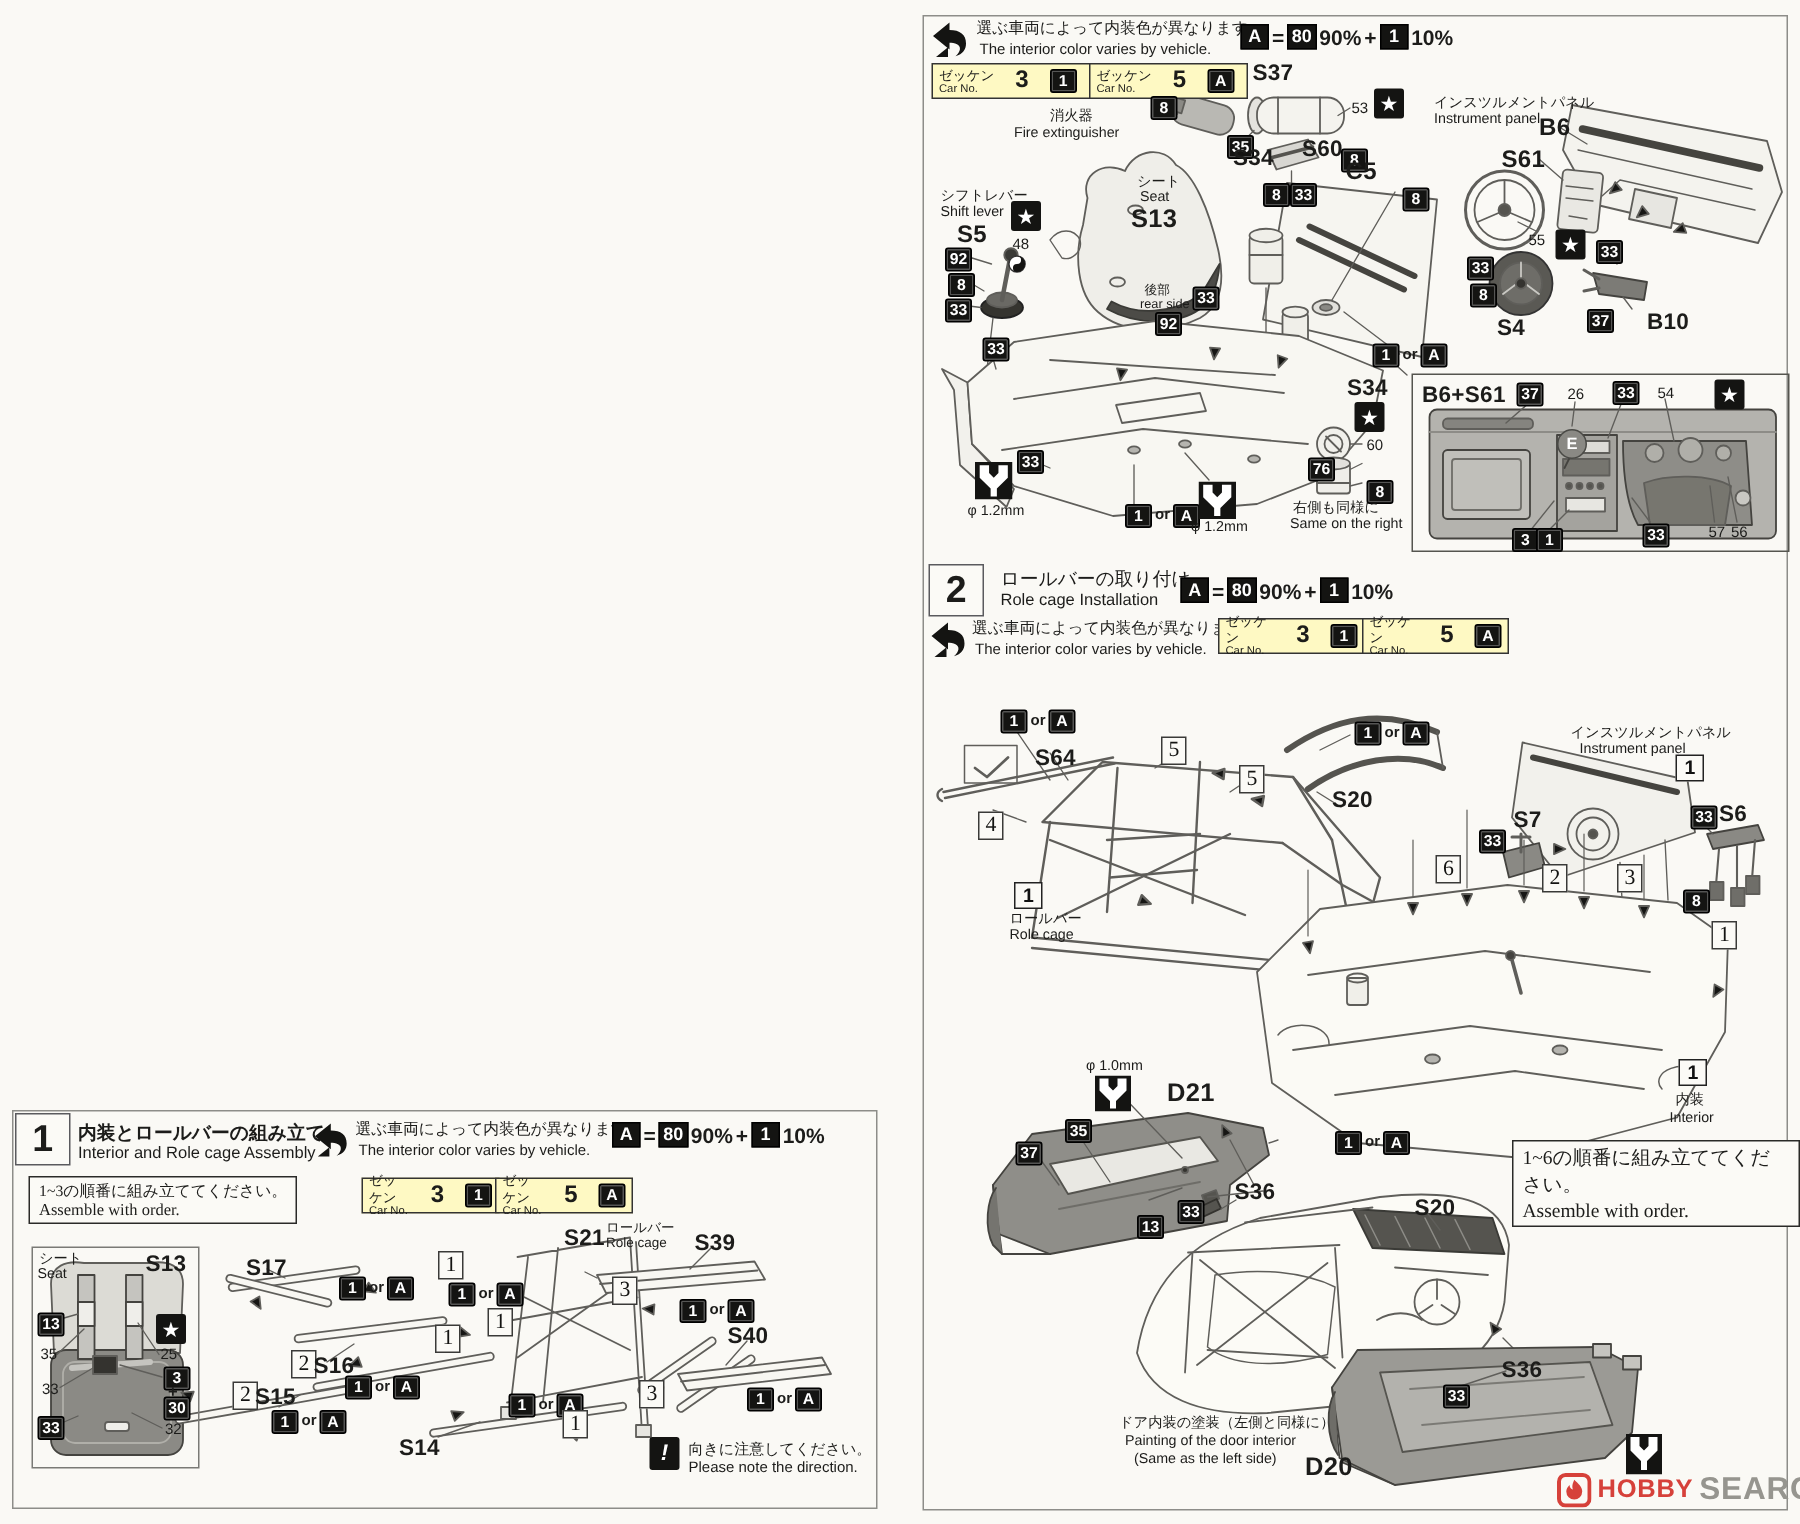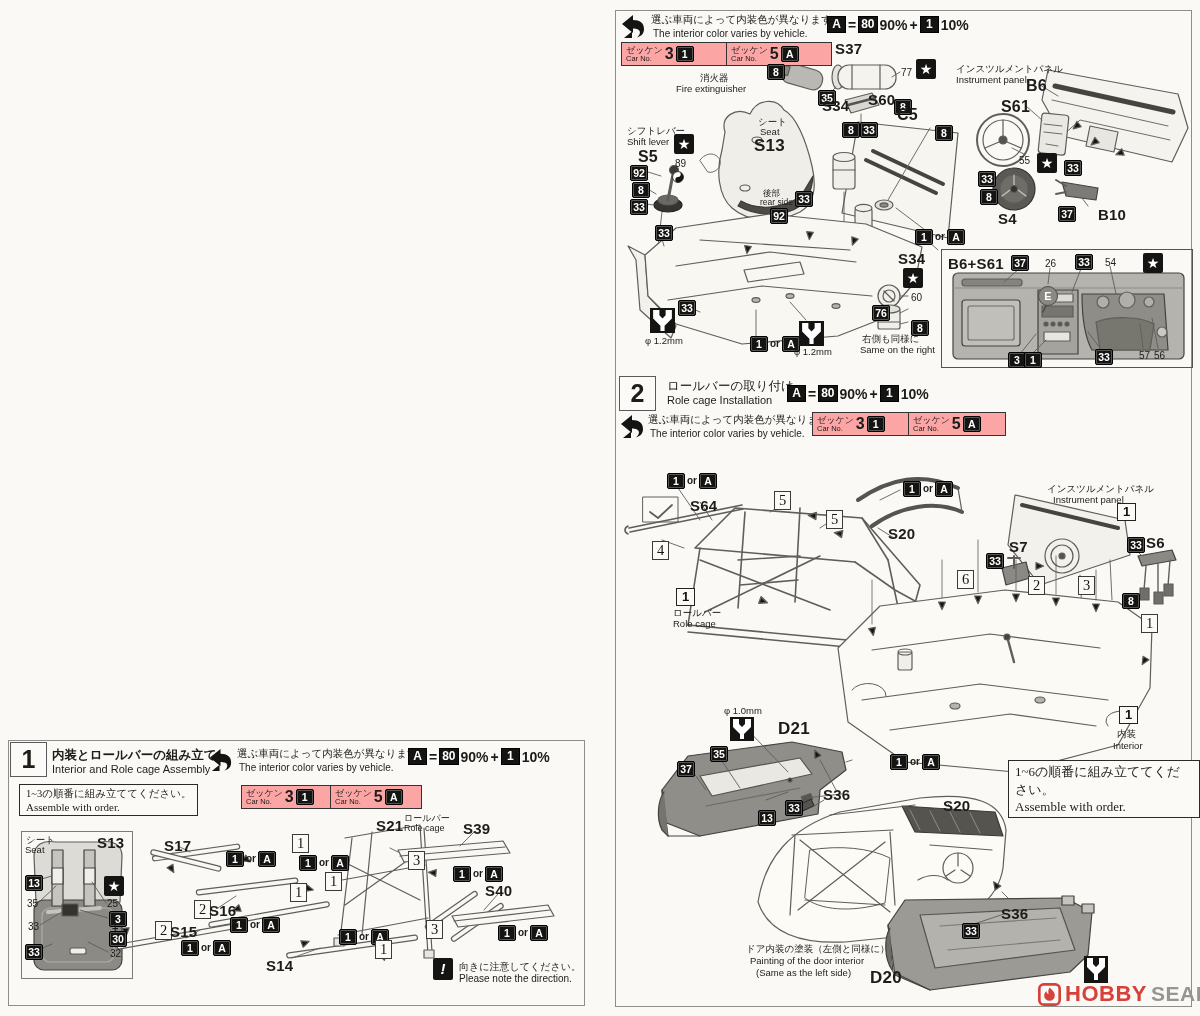--- a/index.html
+++ b/index.html
@@ -24,32 +24,32 @@
   .ref{display:inline-block;border:1.7px solid #222;background:#fbfaf6;color:#111;font-weight:bold;
        font-size:13px;line-height:14px;padding:1px 5px}
   .star{display:inline-block;width:20px;height:20px;background:#141412;color:#fff;text-align:center;
         line-height:21px;font-size:14px;border-radius:2px}
   .orA{display:flex;align-items:center;gap:2px;font-size:10px;font-weight:bold}
   .stepbox{position:absolute;width:35px;height:33px;border:1.8px solid #5a5a5e;background:#fbfaf6;
            font-size:25px;font-weight:bold;text-align:center;line-height:33px;z-index:4}
   .formula{position:absolute;display:flex;align-items:center;gap:2px;font-size:14px;font-weight:bold;z-index:4}
   .fchip{display:inline-block;min-width:13px;height:15px;padding:0 2px;background:#141412;border:1px solid #000;
          color:#fff;font-weight:bold;font-size:12px;line-height:15px;text-align:center}
-  .badge{position:absolute;display:flex;align-items:center;gap:2px;border:1.5px solid #333;background:#fca5a5;
+  .badge{position:absolute;display:flex;align-items:center;gap:14px;border:1.5px solid #333;background:#fef9c3;
          padding:1px 4px;height:20px;z-index:4}
   .badge .zk{display:flex;flex-direction:column;justify-content:center;font-size:7.5px;line-height:1.15}
   .badge .bn{font-size:16px;font-weight:bold}
   .obox{position:absolute;border:1.3px solid #2a2a28;background:#fbfaf6;padding:2px 6px;z-index:4;
         font-family:"Liberation Serif","DejaVu Serif",serif}
   .warn{display:inline-block;width:20px;height:22px;background:#141412;color:#fff;font-weight:bold;
         font-size:15px;text-align:center;line-height:22px;font-style:italic;border-radius:2px}
   .echip{position:absolute;width:18px;height:18px;border-radius:50%;background:#8a8984;border:1px solid #4a4a46;
          color:#fff;font-weight:bold;font-size:11px;text-align:center;line-height:18px;z-index:4}
   .logo{position:absolute;display:flex;align-items:center;gap:4px;z-index:6}
-  .logo .h{font-size:22px;font-weight:800;color:#d6413a;letter-spacing:.5px}
+  .logo .h{font-size:17px;font-weight:800;color:#d6413a;letter-spacing:.5px}
   .logo .s{font-size:21px;font-weight:800;color:#96958f;letter-spacing:.5px}
   .icn{position:absolute;z-index:4}
 </style>
 </head>
 <body>
 
 <div id="root">
 
   <div class="panel" style="left:615px;top:10px;width:575px;height:995px"></div>
   <div class="panel" style="left:8px;top:740px;width:575px;height:264px"></div>
@@ -371,39 +371,39 @@
         <i style="font-style:normal">Car No.</i>
       </span>
     <span class="bn">5</span>
     <span class="chip">A</span>
   </div>
 
   <div class="L pn" style="left:835px;top:41px">S37</div>
   <span class="L chip" style="left:767px;top:64px">8</span>
   <div class="L jp s95" style="left:700px;top:73px">消火器</div>
   <div class="L en s95" style="left:676px;top:84px">Fire extinguisher</div>
-  <div class="L num" style="left:901px;top:67px">77</div>
+  <div class="L num" style="left:901px;top:67px">53</div>
   <span class="L star" style="left:916px;top:59px">★</span>
   <span class="L chip" style="left:818px;top:90px">35</span>
   <div class="L pn" style="left:822px;top:98px">S34</div>
   <div class="L pn" style="left:868px;top:92px">S60</div>
   <span class="L chip" style="left:894px;top:99px">8</span>
   <div class="L pn pn16" style="left:897px;top:106px">C5</div>
   <span class="L chip" style="left:842px;top:122px">8</span>
   <span class="L chip" style="left:860px;top:122px">33</span>
   <span class="L chip" style="left:935px;top:125px">8</span>
   <div class="L jp s95" style="left:758px;top:117px">シート</div>
   <div class="L en s95" style="left:760px;top:127px">Seat</div>
   <div class="L pn pn17" style="left:754px;top:136px">S13</div>
   <div class="L jp s95" style="left:627px;top:126px">シフトレバー</div>
   <div class="L en s95" style="left:627px;top:137px">Shift lever</div>
   <span class="L star" style="left:674px;top:134px">★</span>
   <div class="L pn pn16" style="left:638px;top:148px">S5</div>
   <span class="L chip" style="left:630px;top:165px">92</span>
-  <div class="L num" style="left:675px;top:158px">89</div>
+  <div class="L num" style="left:675px;top:158px">48</div>
   <span class="icn" style="left:672px;top:169px">
     <svg width="12" height="12" viewBox="0 0 12 12">
         <circle cx="6" cy="6" r="5.4" fill="#fff" stroke="#333"></circle>
         <path d="M6,.6 A5.4,5.4 0 0 1 6,11.4 A2.7,2.7 0 0 1 6,6 A2.7,2.7 0 0 0 6,.6" fill="#141412"></path>
       </svg>
   </span>
   <span class="L chip" style="left:632px;top:182px">8</span>
   <span class="L chip" style="left:630px;top:199px">33</span>
   <div class="L jp s85" style="left:763px;top:189px">後部</div>
   <div class="L en s85" style="left:760px;top:198px">rear side</div>

